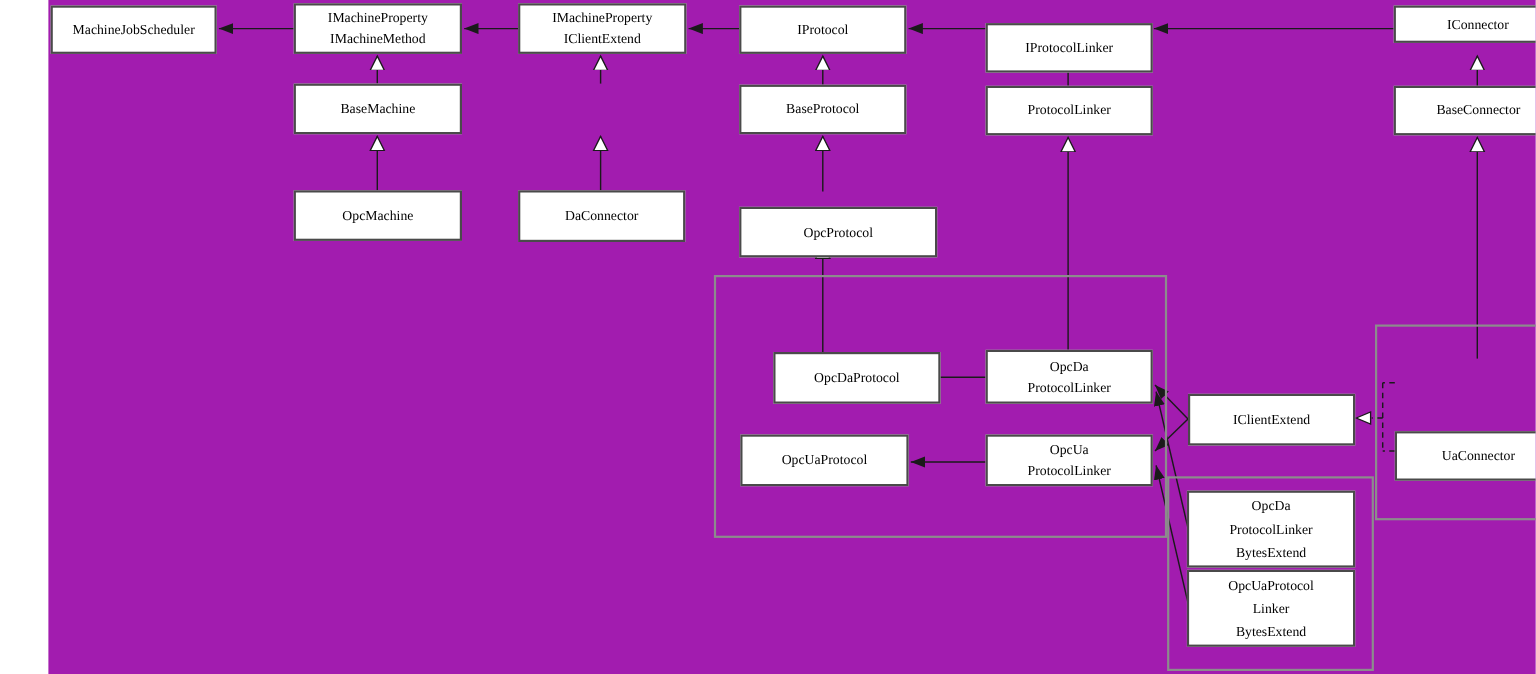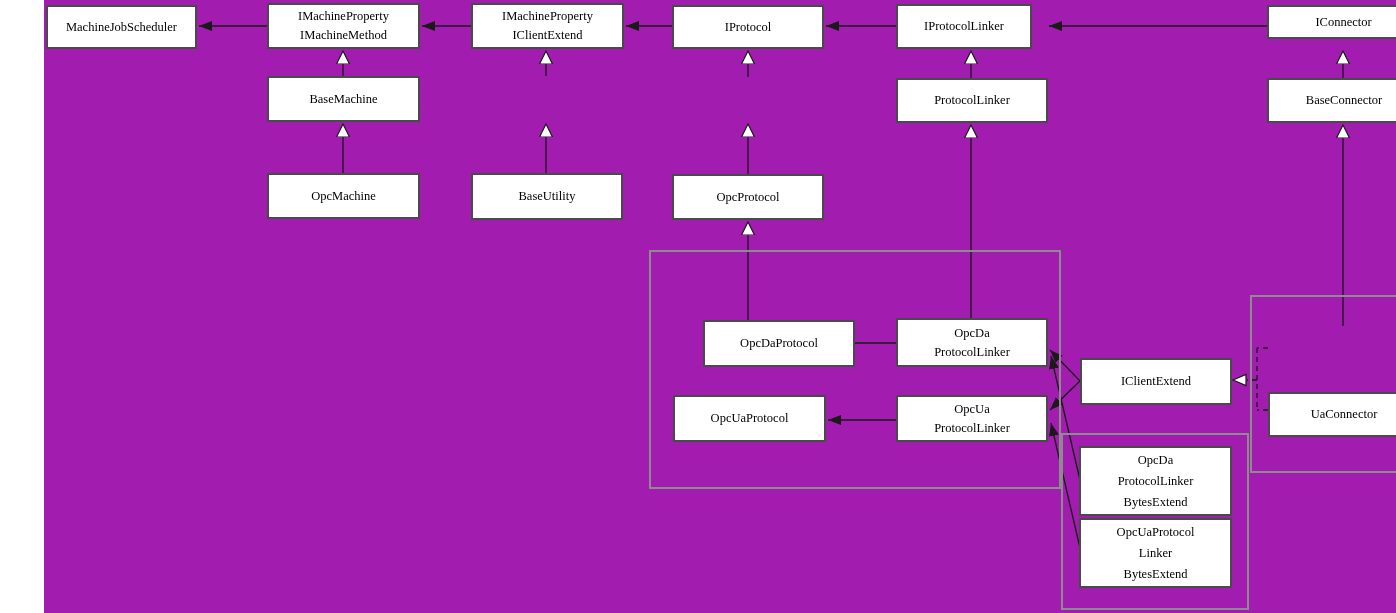--- a/index.html
+++ b/index.html
@@ -82,44 +82,47 @@
     <span>IMachineProperty</span>
     <span>IMachineMethod</span>
   </div>
   <div class="node" style="left:427px;top:3px;width:153px;height:46px">
     <span>IMachineProperty</span>
     <span>IClientExtend</span>
   </div>
   <div class="node" style="left:628px;top:5px;width:152px;height:44px">
     <span>IProtocol</span>
   </div>
-  <div class="node" style="left:852px;top:4px;width:136px;height:45px">
+  <div class="node" style="left:852px;top:21px;width:152px;height:45px">
     <span>IProtocolLinker</span>
   </div>
   <div class="node" style="left:1223px;top:5px;width:153px;height:34px">
     <span>IConnector</span>
   </div>
 
   <div class="node" style="left:223px;top:76px;width:153px;height:46px">
     <span>BaseMachine</span>
+  </div>
+  <div class="node" style="left:628px;top:77px;width:152px;height:45px">
+    <span>BaseProtocol</span>
   </div>
   <div class="node" style="left:852px;top:78px;width:152px;height:45px">
     <span>ProtocolLinker</span>
   </div>
   <div class="node" style="left:1223px;top:78px;width:154px;height:45px">
     <span>BaseConnector</span>
   </div>
 
   <div class="node" style="left:223px;top:173px;width:153px;height:46px">
     <span>OpcMachine</span>
   </div>
   <div class="node" style="left:427px;top:173px;width:152px;height:47px">
-    <span>BaseUtility</span>
+    <span>DaConnector</span>
   </div>
-  <div class="node" style="left:628px;top:174px;width:152px;height:46px">
+  <div class="node" style="left:628px;top:188px;width:180px;height:46px">
     <span>OpcProtocol</span>
   </div>
 
   <div class="node" style="left:659px;top:320px;width:152px;height:47px">
     <span>OpcDaProtocol</span>
   </div>
   <div class="node" style="left:629px;top:395px;width:153px;height:47px">
     <span>OpcUaProtocol</span>
   </div>
   <div class="node" style="left:852px;top:318px;width:152px;height:49px">

